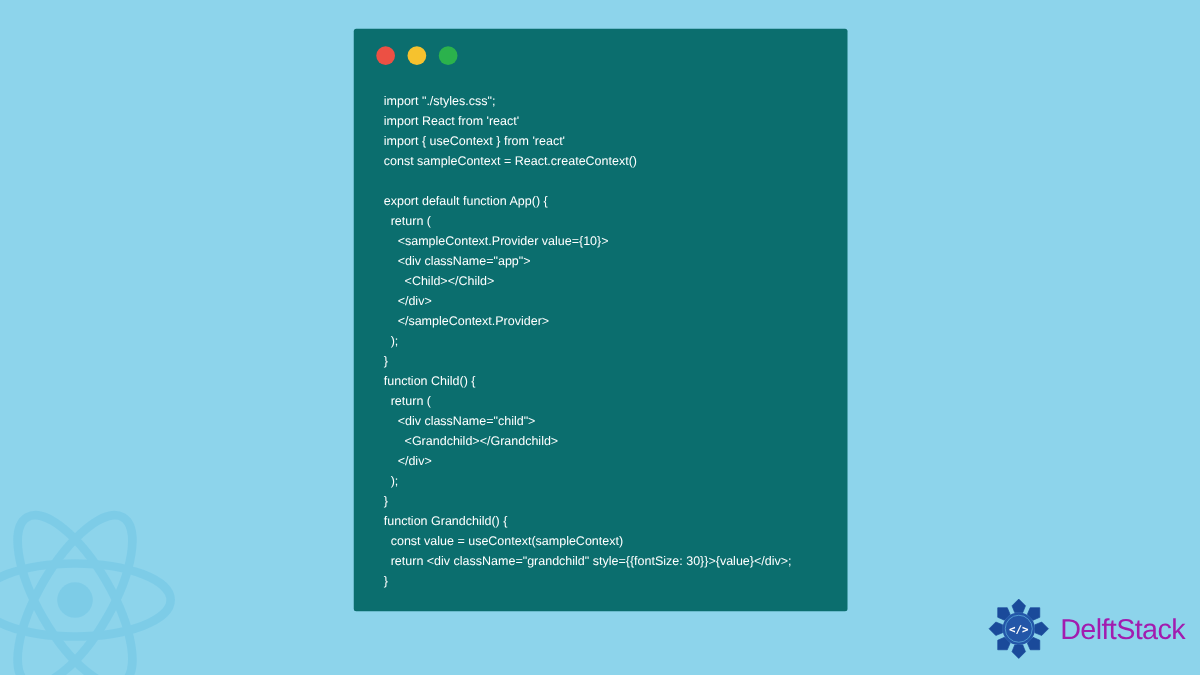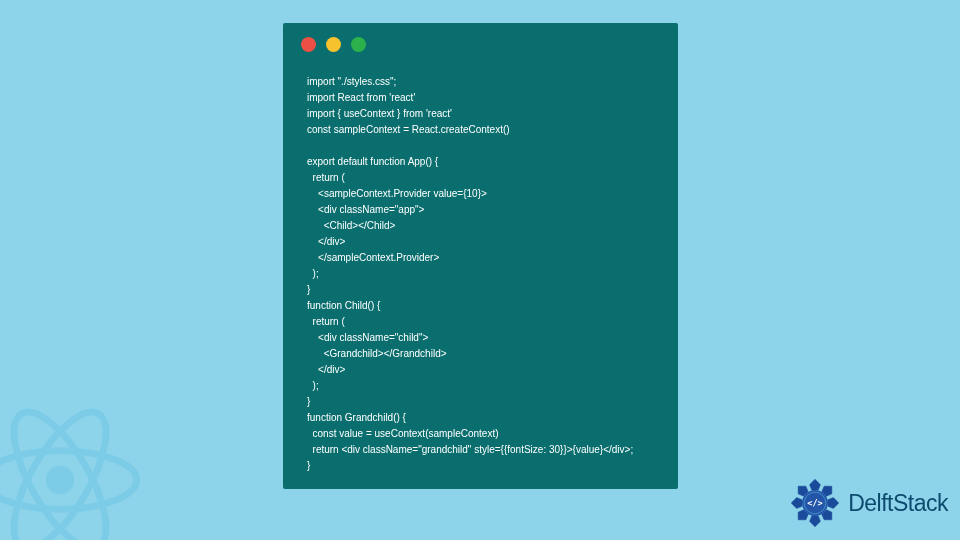--- a/index.html
+++ b/index.html
@@ -54,21 +54,21 @@
     position: absolute;
     right: 12px;
     bottom: 10px;
     display: flex;
     align-items: center;
     gap: 6px;
   }
   .delft-text {
     font-size: 23px;
     font-weight: 500;
-    color: #0c4a6e;
+    color: #a21caf;
     letter-spacing: -0.5px;
   }
   .delft-badge {
     width: 54px;
     height: 54px;
   }
   .delft-badge svg { width: 100%; height: 100%; }
 </style>
 </head>
 <body>

